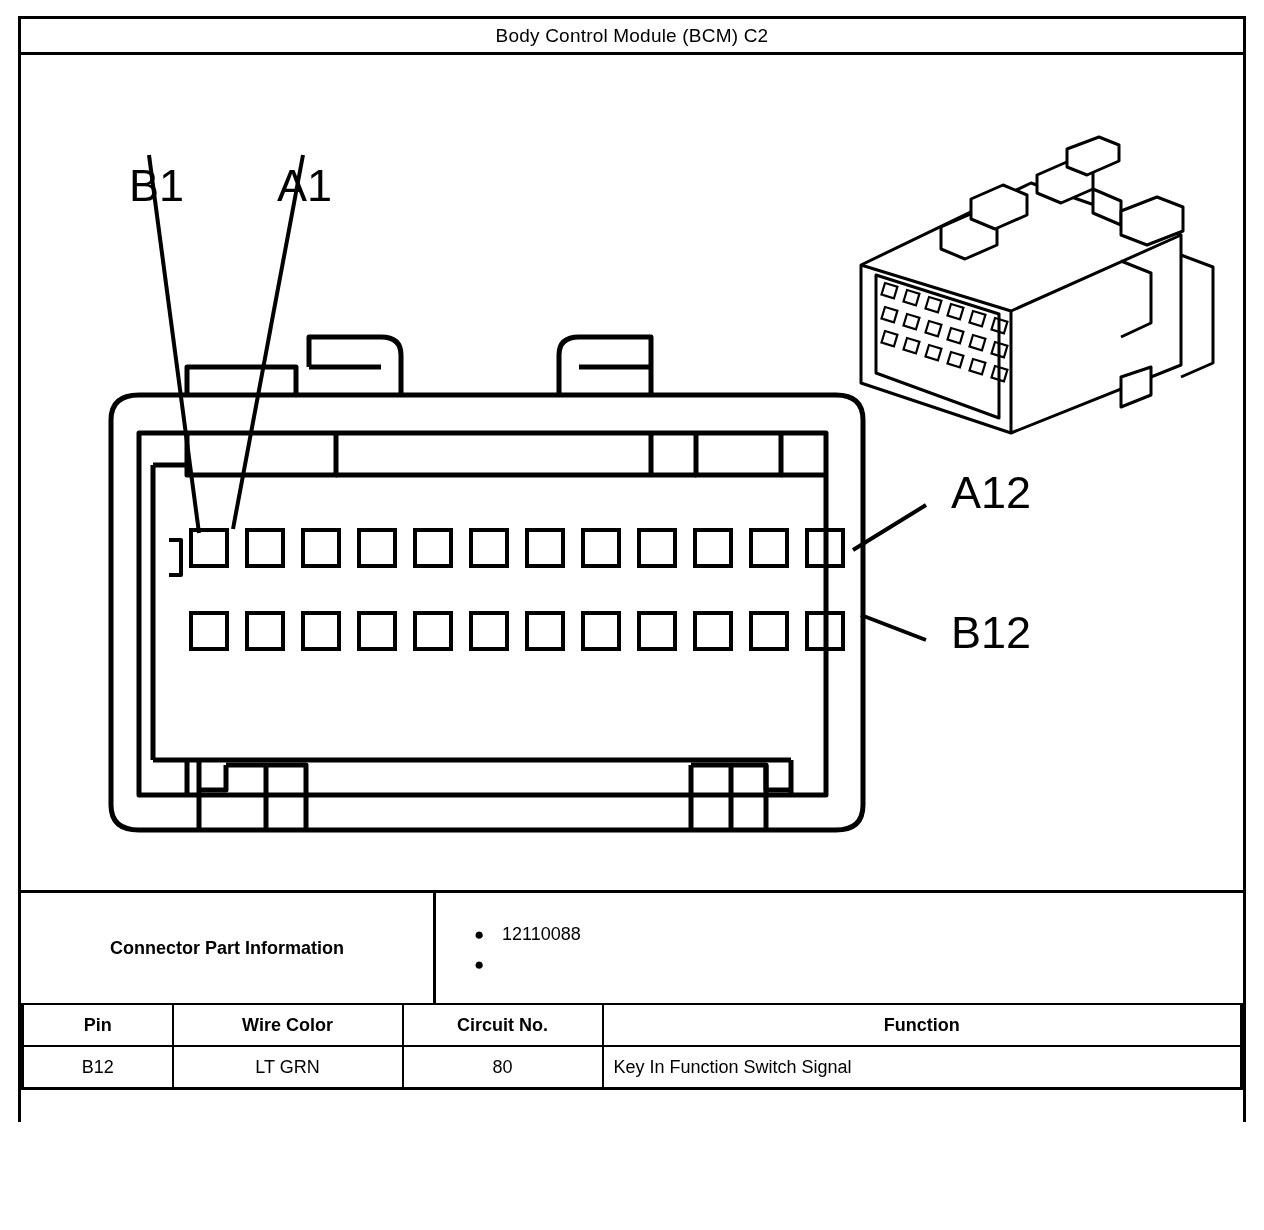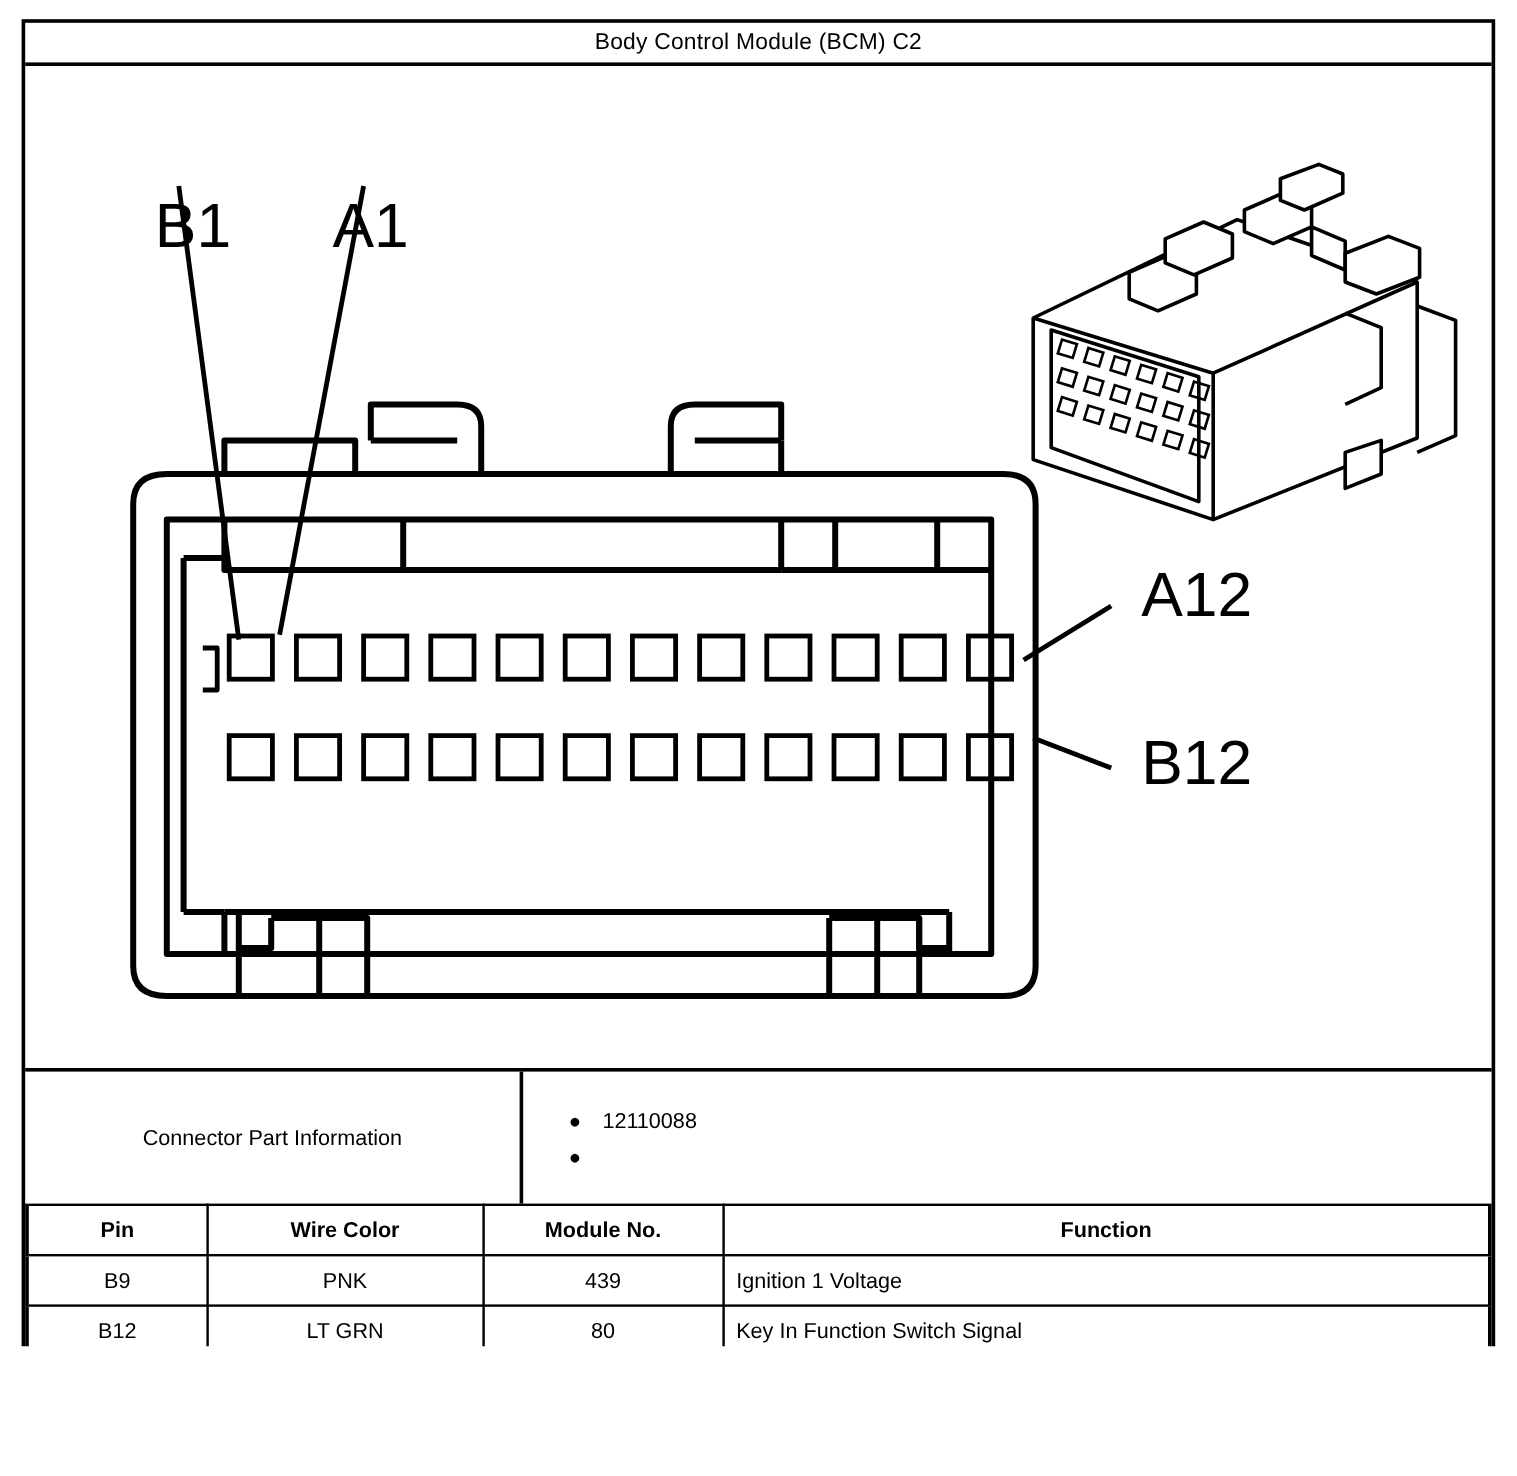--- a/index.html
+++ b/index.html
@@ -64,21 +64,21 @@
     box-sizing: border-box;
     display: flex;
   }
   .part-info .cpi-label {
     width: 415px;
     border-right: 3px solid #000;
     box-sizing: border-box;
     display: flex;
     align-items: center;
     justify-content: center;
-    font-weight: normal;
+    font-weight: bold;
     font-size: 18px;
   }
   .part-info .cpi-values {
     flex: 1;
     display: flex;
     flex-direction: column;
     justify-content: center;
     padding-left: 38px;
     gap: 11px;
   }
@@ -123,21 +123,21 @@
   }
   table.pins th { text-align: center; }
   
   table.pins tr th:first-child, table.pins tr td:first-child { border-left: 3px solid #000; }
   table.pins tr th:last-child, table.pins tr td:last-child { border-right: 3px solid #000; }
   table.pins tr:last-child td { border-bottom: 3px solid #000; }
 
   
   .big-label {
     position: absolute;
-    font-size: 52px;
+    font-size: 45px;
     font-weight: normal;
     line-height: 1;
     white-space: nowrap;
   }
 </style>
 </head>
 <body>
 
 <div id="page">
 
@@ -305,31 +305,25 @@
     <colgroup>
       <col class="c-pin">
         <col class="c-wire">
         <col class="c-circ">
         <col class="c-func">
     </colgroup>
     <thead>
       <tr>
         <th>Pin</th>
         <th>Wire Color</th>
-        <th>Module No.</th>
+        <th>Circuit No.</th>
         <th>Function</th>
       </tr>
     </thead>
     <tbody>
-      <tr>
-        <td class="pin">B9</td>
-        <td class="wire">PNK</td>
-        <td class="circ">439</td>
-        <td class="func">Ignition 1 Voltage</td>
-      </tr>
       <tr>
         <td class="pin">B12</td>
         <td class="wire">LT GRN</td>
         <td class="circ">80</td>
         <td class="func">Key In Function Switch Signal</td>
       </tr>
     </tbody>
   </table>
 
 </div>

